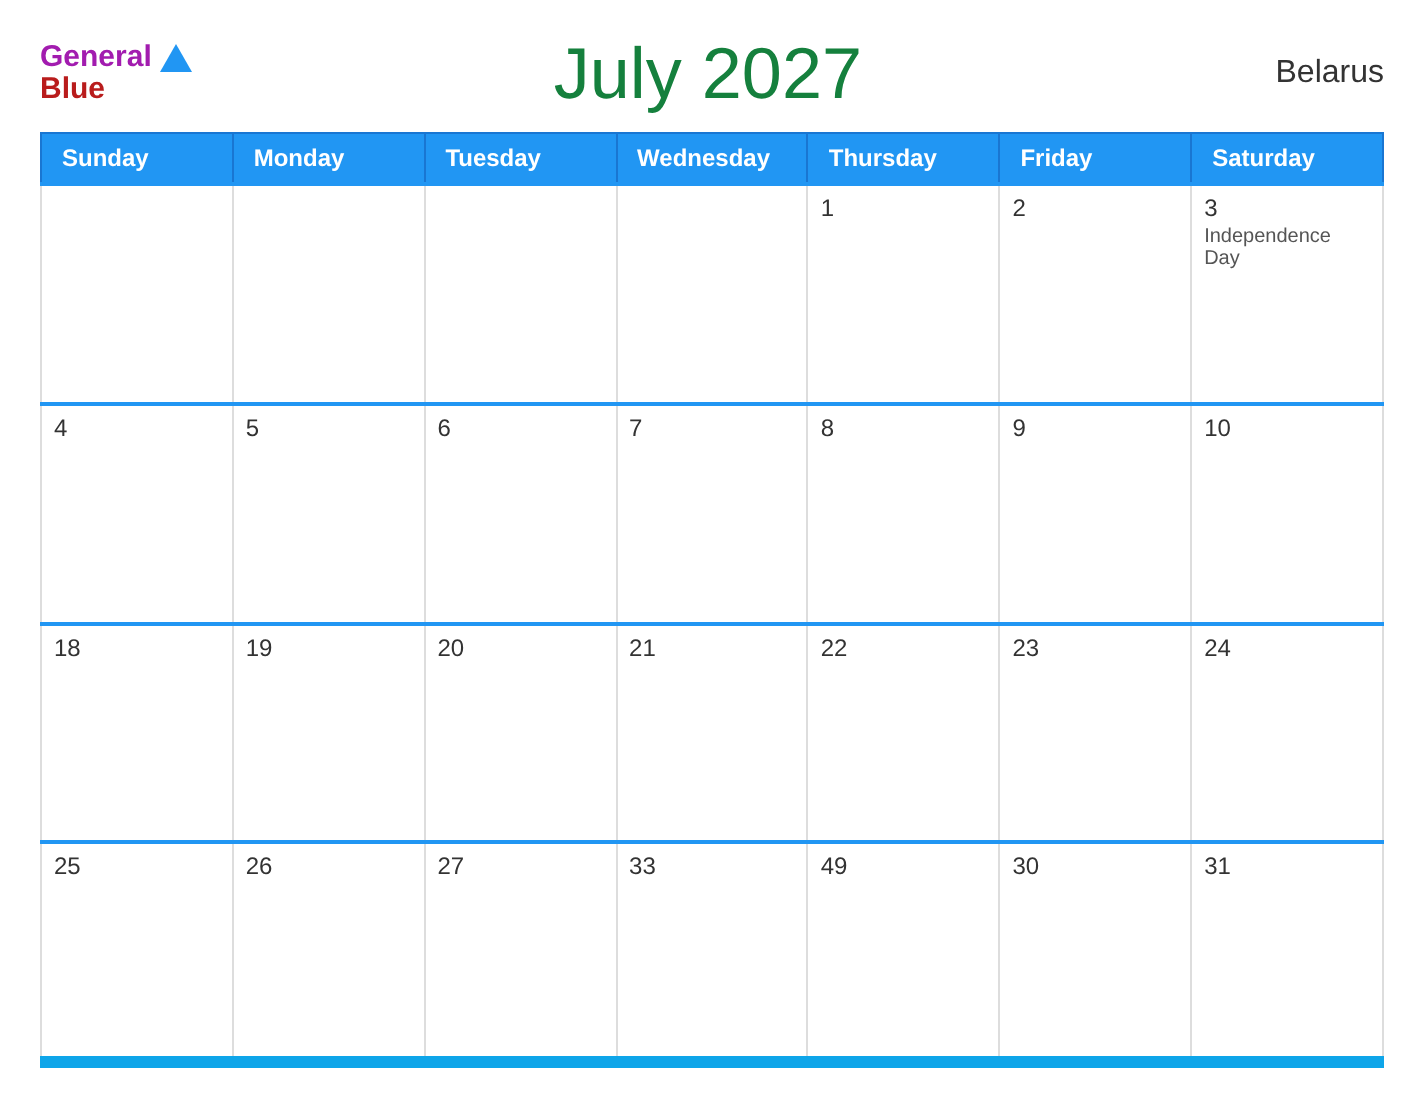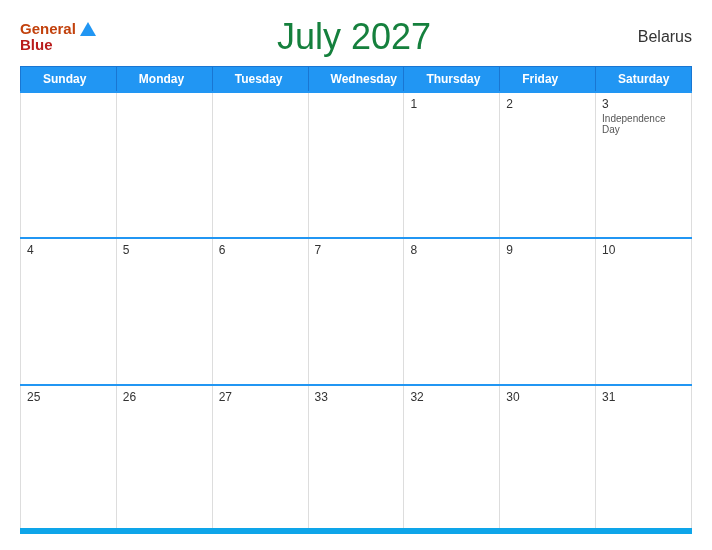--- a/index.html
+++ b/index.html
@@ -26,21 +26,21 @@
     }
     .logo {
       display: flex;
       flex-direction: column;
       align-items: flex-start;
       line-height: 1.1;
     }
     .logo-general {
       font-size: 15px;
       font-weight: bold;
-      color: #c2410c;
+      color: #a21caf;
       display: flex;
       align-items: center;
       gap: 2px;
     }
     .logo-blue-triangle {
       width: 0;
       height: 0;
       border-left: 8px solid transparent;
       border-right: 8px solid transparent;
       border-bottom: 14px solid #2196F3;
@@ -70,21 +70,21 @@
       border: 1px solid #bbb;
       border-collapse: collapse;
       width: 100%;
       table-layout: fixed;
     }
     .calendar th {
       background: #2196F3;
       color: #fff;
       font-size: 12px;
       font-weight: bold;
-      padding: 5px 22px;
+      padding: 5px 10px;
       text-align: left;
       border: 1px solid #1976D2;
     }
     .calendar td {
       border-top: 2px solid #2196F3;
       border-left: 1px solid #ddd;
       border-right: 1px solid #ddd;
       border-bottom: 1px solid #eee;
       vertical-align: top;
       padding: 4px 6px;
@@ -175,33 +175,56 @@
           </td>
           <td>
             <span class="day-num">9</span>
           </td>
           <td>
             <span class="day-num">10</span>
           </td>
         </tr>
         <tr>
           <td>
+            <span class="day-num">18</span>
+          </td>
+          <td>
+            <span class="day-num">19</span>
+          </td>
+          <td>
+            <span class="day-num">20</span>
+          </td>
+          <td>
+            <span class="day-num">21</span>
+          </td>
+          <td>
+            <span class="day-num">22</span>
+          </td>
+          <td>
+            <span class="day-num">23</span>
+          </td>
+          <td>
+            <span class="day-num">24</span>
+          </td>
+        </tr>
+        <tr>
+          <td>
             <span class="day-num">25</span>
           </td>
           <td>
             <span class="day-num">26</span>
           </td>
           <td>
             <span class="day-num">27</span>
           </td>
           <td>
             <span class="day-num">33</span>
           </td>
           <td>
-            <span class="day-num">32</span>
+            <span class="day-num">49</span>
           </td>
           <td>
             <span class="day-num">30</span>
           </td>
           <td>
             <span class="day-num">31</span>
           </td>
         </tr>
       </tbody>
   </table>

